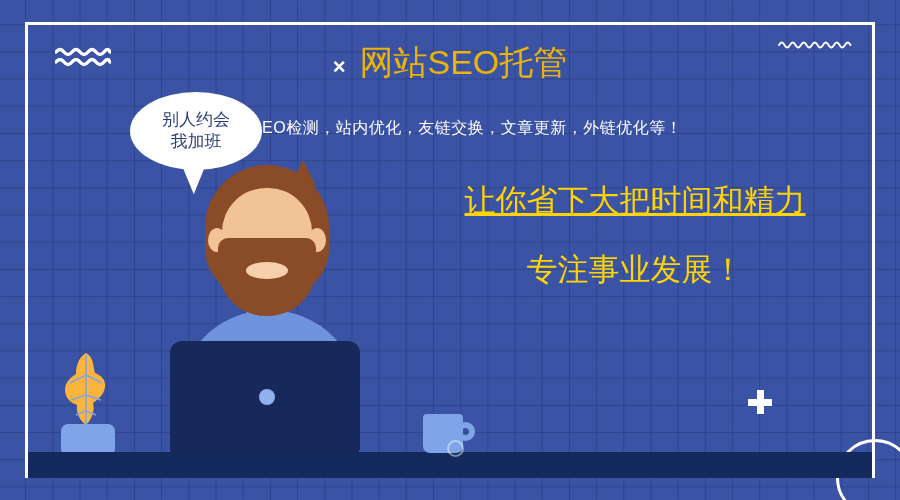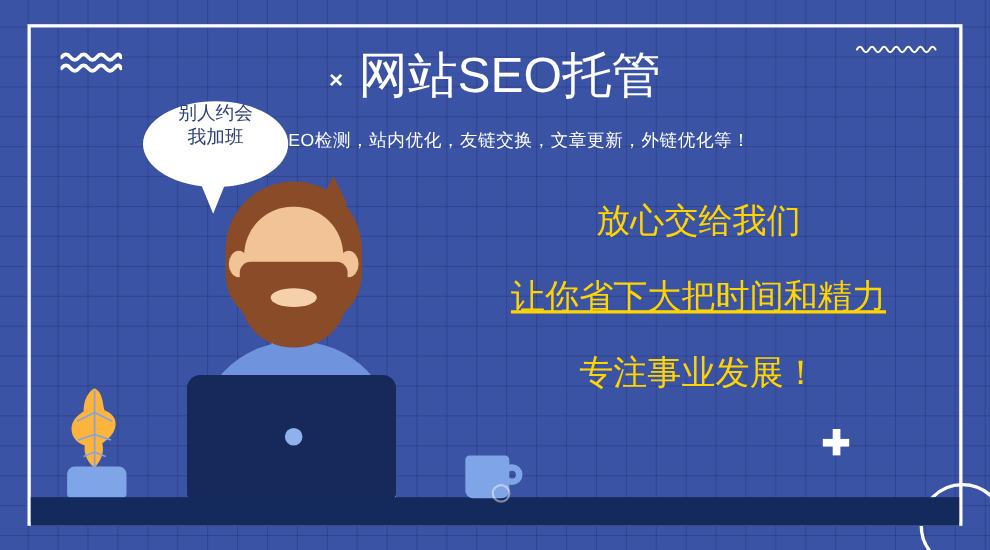--- a/index.html
+++ b/index.html
@@ -67,43 +67,43 @@
   #title-row {
     position:absolute; left:0; top:44px; width:900px;
     display:flex; align-items:center; justify-content:center;
     gap:14px;
   }
   #title-x {
     color:#ffffff; font-size:22px; font-weight:bold;
     line-height:1; transform:translateY(4px);
   }
   #page-title {
-    color:#ffffff;
-    font-size:45px; font-weight:400;
+    color:#eab308;
+    font-size:34px; font-weight:400;
     letter-spacing:0px;
     white-space:nowrap;
     line-height:1.1;
   }
   #subtitle {
     position:absolute; left:0; top:118px; width:900px;
     text-align:center;
     color:#ffffff; font-size:16px; font-weight:400;
     letter-spacing:.5px;
     white-space:nowrap;
   }
 
   
   #speech-bubble {
     position:absolute;
     left:130px; top:92px;
     width:132px; height:78px;
     background:#ffffff;
     border-radius:50% / 50%;
     display:flex; flex-direction:column;
-    align-items:center; 
+    align-items:center; justify-content:center;
     color:#2f3f7e;
     font-size:17px; line-height:1.28;
     z-index:6;
   }
   #speech-tail {
     position:absolute;
     left:182px; top:160px;
     width:0; height:0;
     border-left:10px solid transparent;
     border-right:18px solid transparent;
@@ -331,18 +331,17 @@
     <path d="M24 4 L24 74" stroke="#7fa4e8" stroke-width="1.6" fill="none"></path>
     <path d="M24 24 L8 32 M24 24 L40 32 M24 44 L9 49 M24 44 L39 49 M24 60 L14 64 M24 60 L34 64" stroke="#7fa4e8" stroke-width="1.4" fill="none"></path>
   </svg>
   <div id="plant-pot"></div>
 
   <div id="mug-handle"></div>
   <div id="mug-body"></div>
   <div id="mug-ring"></div>
 
   <div id="messages">
-    <div class="msg-line" id="msg-0">放心交给我们</div>
     <div class="msg-line" id="msg-2">让你省下大把时间和精力</div>
     <div class="msg-line" id="msg-3">专注事业发展！</div>
   </div>
 
 </div>
 
 </body></html>

